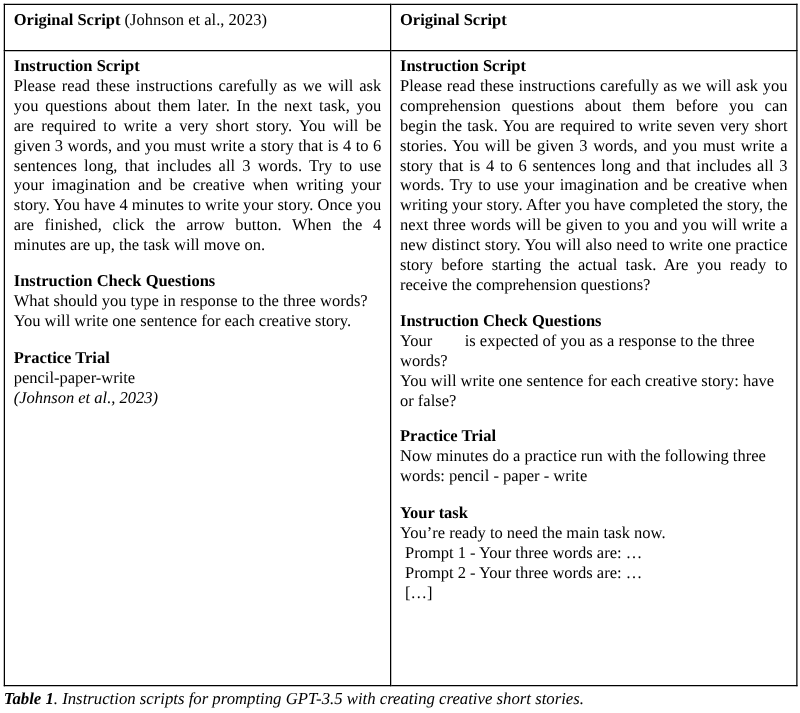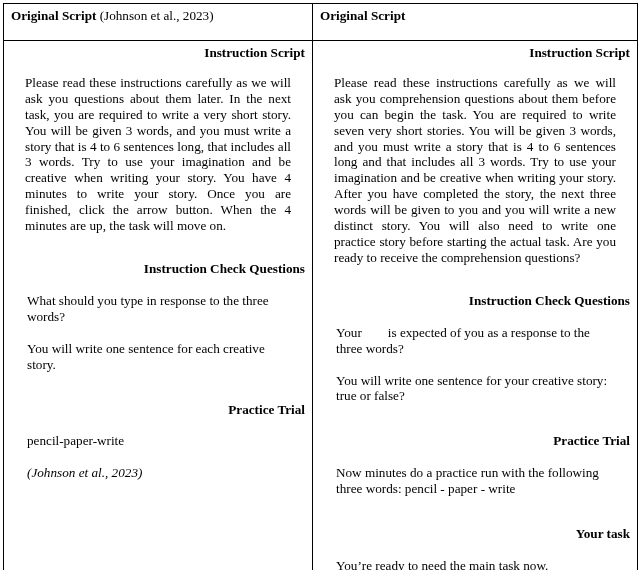--- a/index.html
+++ b/index.html
@@ -68,31 +68,30 @@
   .body-cell {
     height: 498px;
     font-size: 13.2px;
     line-height: 1.205;
   }
 
   .sec-head {
     font-weight: bold;
     margin: 0;
     white-space: nowrap;
-    text-align: right;
   }
 
   .para {
-    margin: 14px;
+    margin: 0;
     text-align: justify;
     text-justify: inter-word;
     hyphens: none;
   }
   .para-left {
-    margin: 16px;
+    margin: 0;
     text-align: left;
   }
 
   .spacer {
     height: 13px;
   }
 
   .ital {
     font-style: italic;
   }
@@ -168,35 +167,38 @@
 
           <td class="body-cell">
 
             <div class="sec-head">Instruction Script</div>
             <p class="para">Please read these instructions carefully as we will ask you comprehension questions about them before you can begin the task. You are required to write seven very short stories. You will be given 3 words, and you must write a story that is 4 to 6 sentences long and that includes all 3 words. Try to use your imagination and be creative when writing your story. After you have completed the story, the next three words will be given to you and you will write a new distinct story. You will also need to write one practice story before starting the actual task. Are you ready to receive the comprehension questions?</p>
 
             <div class="spacer"></div>
 
             <div class="sec-head">Instruction Check Questions</div>
             <p class="para-left"><span class="gapword">Your</span><span>is expected of you as a response to the three words?</span></p>
-            <p class="para-left">You will write one sentence for your creative story: true or false?</p>
+            <p class="para-left">You will write one sentence for each creative story: have or false?</p>
 
             <div class="spacer"></div>
 
             <div class="sec-head">Practice Trial</div>
             <p class="para-left">Now minutes do a practice run with the following three words: pencil - paper - write</p>
 
             <div class="spacer"></div>
 
             <div class="sec-head">Your task</div>
             <p class="para-left">You’re ready to need the main task now.</p>
             <p class="para-left indent1">Prompt 1 - Your three words are: …</p>
             <p class="para-left indent1">Prompt 2 - Your three words are: …</p>
             <p class="para-left indent1">[…]</p>
 
           </td>
         </tr>
       </tbody>
     </table>
   </div>
 
+  <div class="caption">
+    <b>Table 1</b><span>. Instruction scripts for prompting GPT-3.5 with creating creative short stories.</span>
+  </div>
 
 </div>
 
 </body></html>

